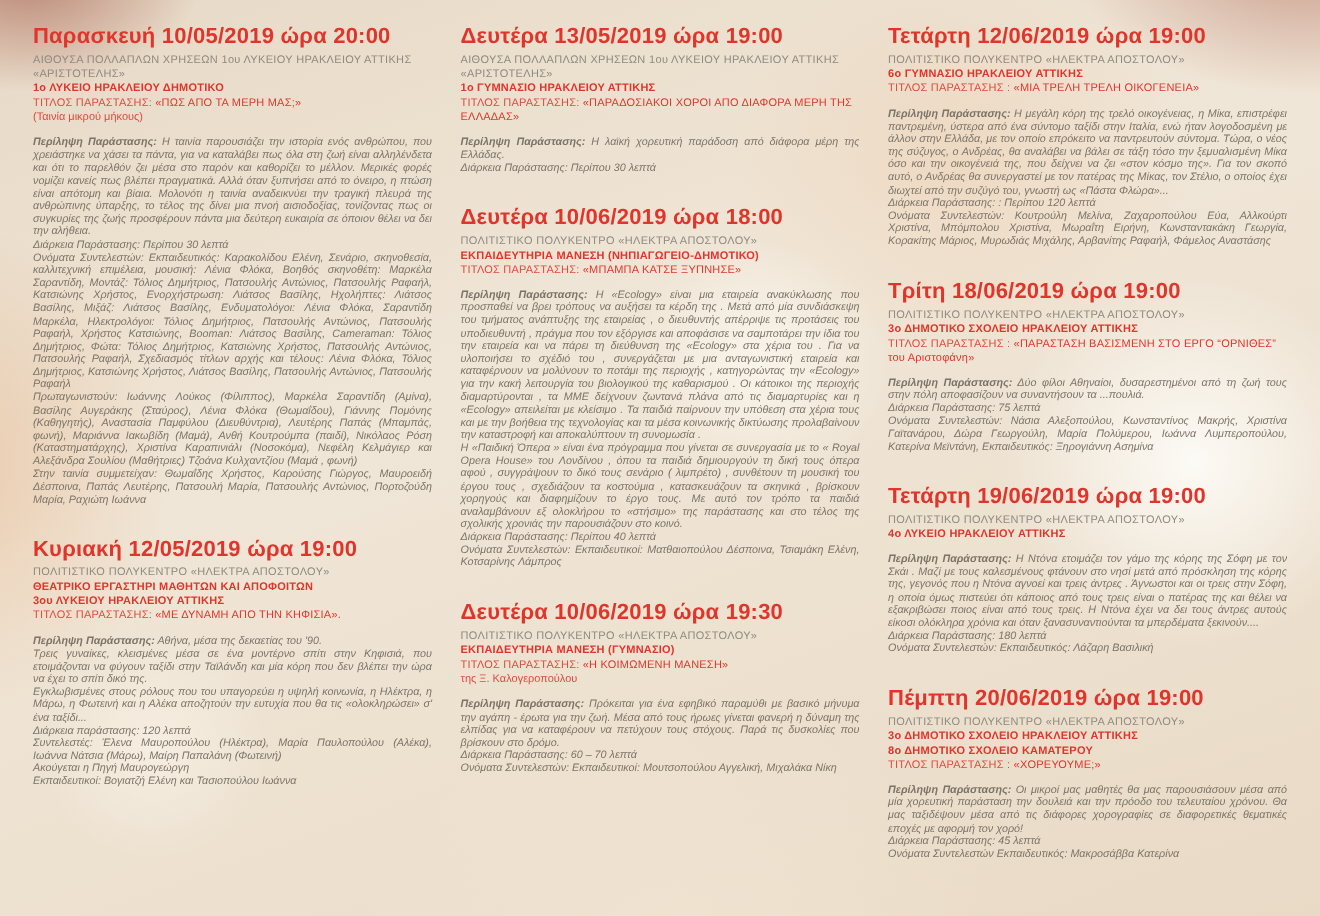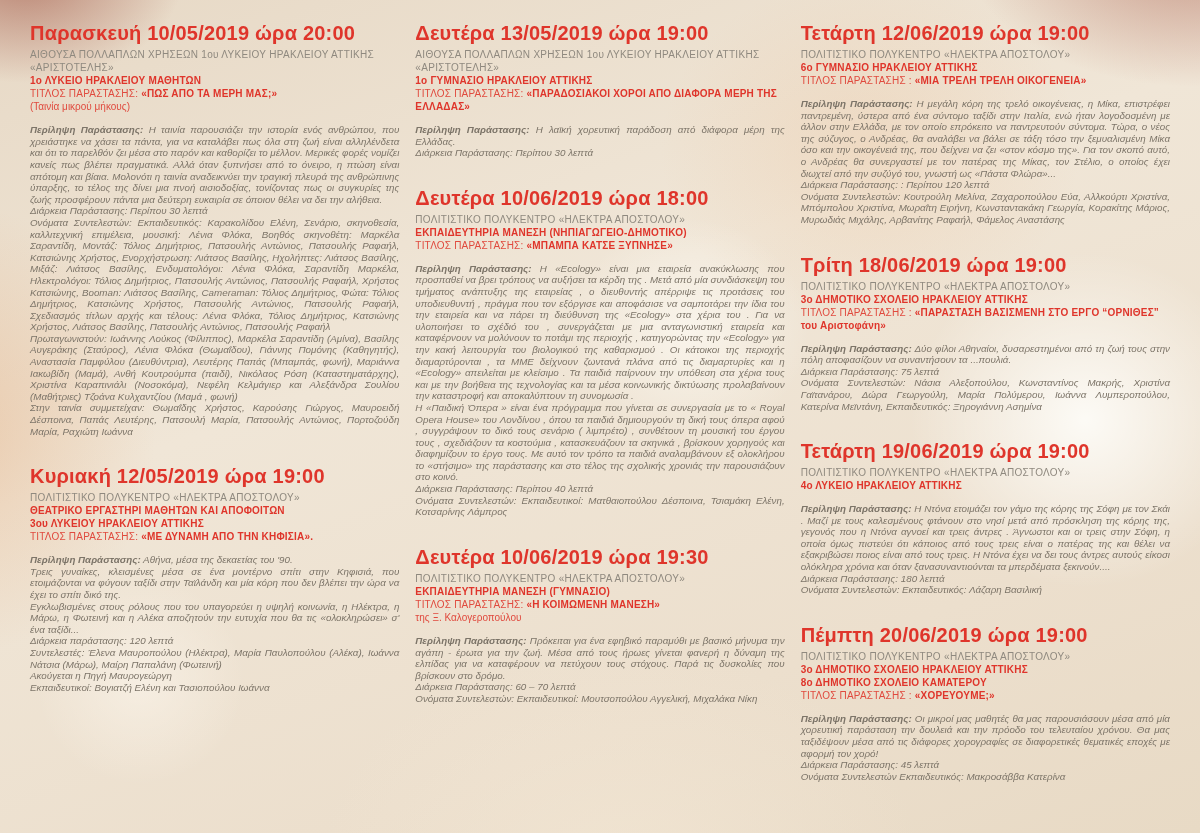--- a/index.html
+++ b/index.html
@@ -10,44 +10,44 @@
       radial-gradient(220px 150px at 25px -25px, rgba(148,60,44,0.55), rgba(148,60,44,0) 72%),
       radial-gradient(320px 190px at 1195px -50px, rgba(158,70,52,0.48), rgba(158,70,52,0) 72%),
       radial-gradient(250px 240px at 1085px 420px, rgba(255,255,252,0.85), rgba(255,255,252,0) 70%),
       radial-gradient(170px 160px at 690px 330px, rgba(255,253,247,0.65), rgba(255,253,247,0) 70%),
       radial-gradient(300px 250px at 870px 150px, rgba(236,196,158,0.35), rgba(236,196,158,0) 70%),
       radial-gradient(280px 320px at -40px 430px, rgba(224,148,88,0.30), rgba(224,148,88,0) 70%),
       radial-gradient(150px 150px at 140px 680px, rgba(255,250,242,0.50), rgba(255,250,242,0) 70%),
       radial-gradient(420px 300px at 620px 860px, rgba(244,232,214,0.55), rgba(244,232,214,0) 72%),
       linear-gradient(160deg,#e7d9c6 0%,#f0e6d7 40%,#ecdfcd 75%,#e8dac5 100%);
   }
-  .cols{display:flex;gap:16px;padding:22px 30px 0;}
+  .cols{display:flex;gap:26px;padding:22px 30px 0;}
   .col{flex:1;min-width:0;}
   .entry + .entry{margin-top:28px;}
   .date{font-size:20px;font-weight:700;color:#df352b;margin:0 0 3px;line-height:1.15;letter-spacing:0.2px;}
   .venue{font-size:10px;color:#8f897f;line-height:1.3;letter-spacing:0.3px;}
   .school{font-size:10px;font-weight:700;color:#df352b;line-height:1.3;letter-spacing:0.2px;}
   .titleline{font-size:10px;color:#e04a3e;line-height:1.3;letter-spacing:0.2px;}
-  .tname{font-weight:700;color:#df352b;text-align:center;}
+  .tname{font-weight:400;color:#df352b;text-align:center;}
   .note{font-size:10px;color:#e04a3e;line-height:1.32;}
   .body{font-size:9.8px;line-height:1.185;color:#7c7468;margin:0;text-align:justify;font-style:italic;}
   .sum{margin-top:11px;}
   .plabel{font-weight:700;}
 </style>
 </head>
 <body>
 
 <div class="page">
   <div class="cols">
 
     <div class="col">
       <article class="entry">
         <h2 class="date">Παρασκευή 10/05/2019 ώρα 20:00</h2>
         <div class="venue">ΑΙΘΟΥΣΑ ΠΟΛΛΑΠΛΩΝ ΧΡΗΣΕΩΝ 1ου ΛΥΚΕΙΟΥ ΗΡΑΚΛΕΙΟΥ ΑΤΤΙΚΗΣ «ΑΡΙΣΤΟΤΕΛΗΣ»</div>
-        <div class="school">1ο  ΛΥΚΕΙΟ ΗΡΑΚΛΕΙΟΥ ΜΑΘΗΤΩΝ</div>
+        <div class="school">1ο  ΛΥΚΕΙΟ ΗΡΑΚΛΕΙΟΥ ΔΗΜΟΤΙΚΟ</div>
         <div class="titleline"><span class="tprefix">ΤΙΤΛΟΣ ΠΑΡΑΣΤΑΣΗΣ:</span> <span class="tname">«ΠΩΣ ΑΠΟ ΤΑ ΜΕΡΗ ΜΑΣ;»</span></div>
         <div class="note">(Ταινία μικρού μήκους)</div>
         <p class="body sum"><span class="plabel">Περίληψη Παράστασης:</span> <span>Η ταινία παρουσιάζει την ιστορία ενός ανθρώπου, που χρειάστηκε να χάσει τα πάντα, για να καταλάβει πως όλα στη ζωή είναι αλληλένδετα και ότι  το παρελθόν ζει μέσα στο παρόν και  καθορίζει το μέλλον. Μερικές φορές νομίζει κανείς πως βλέπει πραγματικά. Αλλά όταν ξυπνήσει από το όνειρο, η πτώση είναι απότομη και βίαια. Μολονότι η ταινία αναδεικνύει την τραγική πλευρά της ανθρώπινης ύπαρξης, το τέλος της δίνει μια πνοή αισιοδοξίας, τονίζοντας πως οι συγκυρίες της ζωής προσφέρουν πάντα μια δεύτερη ευκαιρία σε όποιον θέλει να  δει την αλήθεια.</span></p>
         <p class="body">Διάρκεια Παράστασης:   Περίπου 30 λεπτά</p>
         <p class="body">Ονόματα Συντελεστών:   Εκπαιδευτικός: Καρακολίδου Ελένη, Σενάριο, σκηνοθεσία, καλλιτεχνική επιμέλεια, μουσική: Λένια Φλόκα, Βοηθός σκηνοθέτη: Μαρκέλα Σαραντίδη, Μοντάζ: Τόλιος Δημήτριος, Πατσουλής Αντώνιος, Πατσουλής Ραφαήλ, Κατσιώνης Χρήστος, Ενορχήστρωση: Λιάτσος Βασίλης, Ηχολήπτες: Λιάτσος Βασίλης, Μιξάζ:  Λιάτσος Βασίλης, Ενδυματολόγοι: Λένια Φλόκα, Σαραντίδη Μαρκέλα, Ηλεκτρολόγοι: Τόλιος Δημήτριος, Πατσουλής Αντώνιος, Πατσουλής Ραφαήλ, Χρήστος Κατσιώνης, Booman: Λιάτσος Βασίλης, Cameraman: Τόλιος Δημήτριος, Φώτα: Τόλιος Δημήτριος, Κατσιώνης Χρήστος, Πατσουλής Αντώνιος, Πατσουλής Ραφαήλ, Σχεδιασμός τίτλων αρχής και τέλους: Λένια Φλόκα, Τόλιος Δημήτριος, Κατσιώνης Χρήστος, Λιάτσος Βασίλης,  Πατσουλής Αντώνιος, Πατσουλής Ραφαήλ</p>
         <p class="body">Πρωταγωνιστούν: Ιωάννης Λούκος (Φίλιππος), Μαρκέλα Σαραντίδη (Αμίνα), Βασίλης Αυγεράκης (Σταύρος), Λένια Φλόκα (Θωμαΐδου), Γιάννης Πομόνης (Καθηγητής), Αναστασία Παμφύλου (Διευθύντρια), Λευτέρης Παπάς (Μπαμπάς, φωνή), Μαριάννα Ιακωβίδη (Μαμά), Ανθή Κουτρούμπα (παιδί), Νικόλαος Ρόση (Καταστηματάρχης), Χριστίνα Καραπινιάλι (Νοσοκόμα), Νεφέλη Κελμάγιερ και  Αλεξάνδρα Σουλίου (Μαθήτριες) Τζοάνα Κυλχαντζίου (Μαμά , φωνή)</p>
         <p class="body">Στην ταινία συμμετείχαν: Θωμαΐδης Χρήστος, Καρούσης Γιώργος, Μαυροειδή Δέσποινα, Παπάς Λευτέρης, Πατσουλή Μαρία, Πατσουλής Αντώνιος, Πορτοζούδη Μαρία, Ραχιώτη Ιωάννα</p>
       </article>
 
       <article class="entry">

